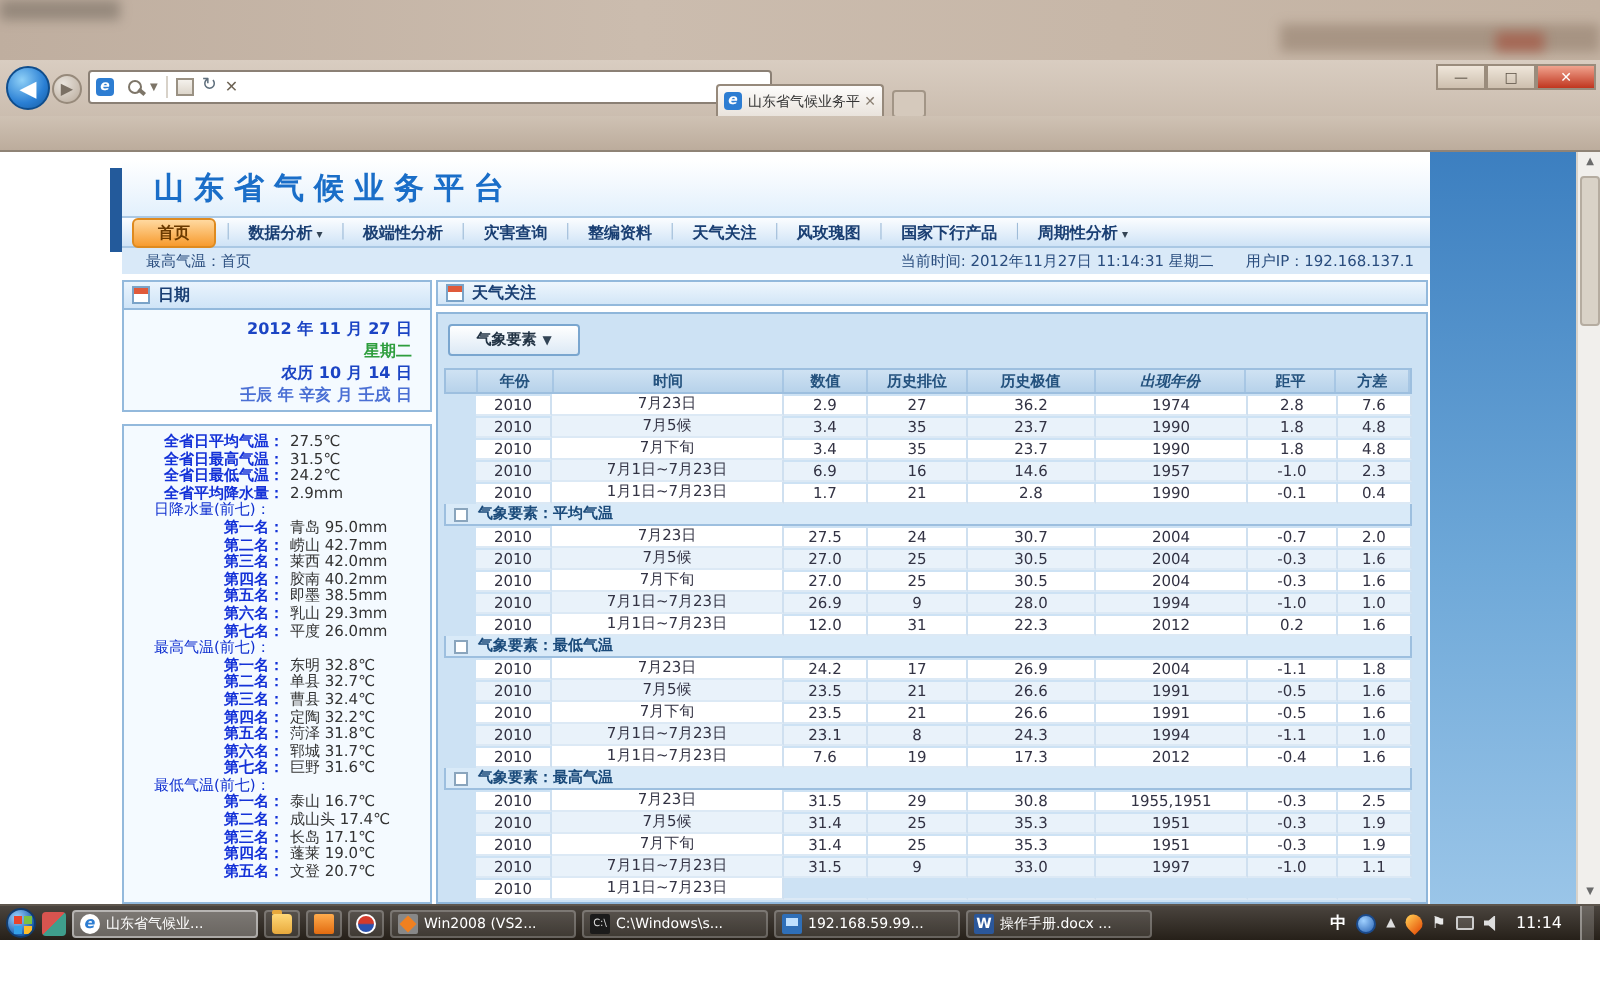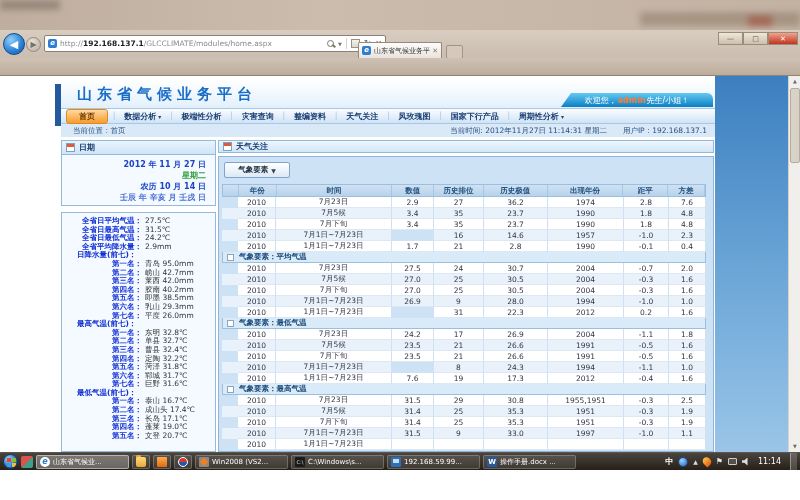--- a/index.html
+++ b/index.html
@@ -98,37 +98,37 @@
   .box1{width:155px;height:66px;}
   .cal-body{padding:4px 9px 0 4px;text-align:right;font-size:8px;font-weight:bold;line-height:11px;}
   .cal-l0,.cal-l2{color:#1b44c4;}
   .cal-l1{color:#2e9e3e;}
   .cal-l3{color:#4a6fd4;}
   .box2{width:155px;height:240px;margin-top:6px;overflow:hidden;}
   .y-body{padding-top:4px;}
   .srow{display:flex;align-items:baseline;height:8.6px;font-size:7.5px;line-height:8.6px;}
   .slabel{width:80px;text-align:right;color:#1432d8;font-weight:bold;flex:0 0 auto;}
   .sval{color:#333;margin-left:3px;white-space:nowrap;}
-  .sec-title{height:8.6px;font-size:7.5px;line-height:8.6px;padding-left:15px;color:#0f2fd0;font-weight:bold;}
+  .sec-title{height:8.6px;font-size:7.5px;line-height:8.6px;padding-left:15px;color:#0f2fd0;font-weight:normal;}
   
   .main{position:absolute;left:218px;top:64px;width:496px;}
   .panel-hdr{height:13px;background:linear-gradient(180deg,#eef6fd,#d3e6f7);border:1px solid #93b9dc;
     display:flex;align-items:center;gap:4px;padding-left:4px;font-size:8px;font-weight:bold;color:#1a3f73;box-sizing:border-box;}
   .panel-body{margin-top:3px;background:#cde2f4;border:1px solid #8fb6da;height:296px;box-sizing:border-box;padding:3px;overflow:hidden;}
   .filterbtn{width:64px;height:14px;margin:2px 0 6px 2px;background:linear-gradient(180deg,#ffffff,#dce9f5);
     border:1px solid #7aa6cf;border-radius:2px;display:flex;align-items:center;justify-content:center;gap:3px;
     font-size:7.5px;font-weight:bold;color:#234;}
   .wtable{width:484px;}
   .t-head{display:flex;height:13px;background:linear-gradient(180deg,#cfe2f3,#b7d2ea);border:1px solid #9dbfdf;box-sizing:border-box;}
   .t-head .cell{display:flex;align-items:center;justify-content:center;font-size:7.5px;font-weight:bold;color:#24527e;
     border-right:1px solid rgba(157,191,223,.7);box-sizing:border-box;}
   .t-group{display:flex;align-items:center;height:11px;background:#d9eaf8;border:1px solid #9dbfdf;border-top:none;box-sizing:border-box;}
   .t-chk{width:7px;height:7px;background:#fff;border:1px solid #8aa5bd;margin:0 5px 0 4px;box-sizing:border-box;flex:0 0 auto;}
   .t-gtitle{font-size:7.5px;font-weight:bold;color:#1a4a7a;}
-  .t-row{display:flex;height:11px;}
+  .t-row{display:flex;height:11px;align-items:flex-end;}
   .t-row .cell{display:flex;align-items:center;justify-content:center;font-size:7.5px;color:#334;
     border-right:1px solid #cfe0f0;border-bottom:1px solid #dce9f5;box-sizing:border-box;background:#fff;white-space:nowrap;overflow:hidden;}
   .t-row.alt .cell{background:#e9f2fa;}
   .t-row .spacer{background:transparent;border:none;}
   
   .taskbar{position:absolute;left:0;top:452px;width:800px;height:18px;
     background:linear-gradient(180deg,#4a443e,#262019);border-top:1px solid #5e564d;box-sizing:border-box;
     display:flex;align-items:center;padding:0 3px;gap:3px;}
   .orb{width:15px;height:15px;border-radius:50%;background:radial-gradient(circle at 35% 30%,#9fd4ff,#1c5fae 70%,#0c3a70);
     position:relative;overflow:hidden;flex:0 0 auto;border:1px solid #123c6e;box-sizing:border-box;}
@@ -173,21 +173,20 @@
     <div class="smudge" style="left:748px;top:16px;width:24px;height:10px;background:#a33c28;"></div>
   </div>
 
   <div class="browser">
     <div class="chrome">
       <div class="navbtn back">◀</div>
       <div class="navbtn fwd">▶</div>
 
       <div class="urlbar">
         <span class="page-ico">e</span>
-        <span class="urltext"><span class="u-dim">http://</span><span class="u-host">192.168.137.1</span><span class="u-dim">/GLCCLIMATE/modules/home.aspx</span></span>
         <span class="ubtns">
           <span class="mag"></span>
           <span class="caret">▼</span>
           <span class="usep"></span>
           <span class="compat"></span>
           <span class="refresh">↻</span>
           <span class="stopx">✕</span>
         </span>
       </div>
 
@@ -231,25 +230,20 @@
       <div class="right-blue"></div>
       <div class="scrollbar">
         <div class="sb-arrow">▲</div>
         <div class="sb-thumb"></div>
         <div class="sb-arrow sb-down">▼</div>
       </div>
       <div class="blue-block"></div>
 
       <div class="site-header">
         <div class="site-title">山东省气候业务平台</div>
-        <div class="welcome">
-            <span>欢迎您，</span>
-            <b>admin</b>
-            <span> 先生/小姐！</span>
-          </div>
       </div>
 
       <div class="menubar" id="menu-bar">
           <span class="menu-item active">首页</span>
           <span class="menu-sep">│</span>
           <span class="menu-item">数据分析<span class="m-arrow"> ▾</span></span>
           <span class="menu-sep">│</span>
           <span class="menu-item">极端性分析</span>
           <span class="menu-sep">│</span>
           <span class="menu-item">灾害查询</span>
@@ -259,21 +253,21 @@
           <span class="menu-item">天气关注</span>
           <span class="menu-sep">│</span>
           <span class="menu-item">风玫瑰图</span>
           <span class="menu-sep">│</span>
           <span class="menu-item">国家下行产品</span>
           <span class="menu-sep">│</span>
           <span class="menu-item">周期性分析<span class="m-arrow"> ▾</span></span>
         </div>
 
       <div class="breadcrumb">
-        <span class="bc-left">当前位置：首页</span>
+        <span class="bc-left">最高气温：首页</span>
         <span class="bc-right">
           <span>当前时间: 2012年11月27日 11:14:31 星期二</span>
           <span>用户IP：192.168.137.1</span>
         </span>
       </div>
 
       <div class="sidebar">
         <div class="box box1">
           <div class="box-hdr">
             <span class="hdr-ico"></span>
@@ -399,21 +393,21 @@
               <span class="m-arrow">▼</span>
           </div>
           <div class="wtable" id="w-table">
               <div class="t-head">
                 <span class="cell" style="width: 16px;"></span>
                 <span class="cell" style="width: 38px;">年份</span>
                 <span class="cell" style="width: 116px;">时间</span>
                 <span class="cell" style="width: 42px;">数值</span>
                 <span class="cell" style="width: 50px;">历史排位</span>
                 <span class="cell" style="width: 64px;">历史极值</span>
-                <span class="cell" style="width: 76px;">出现年份</span>
+                <span class="cell" style="width: 76px; font-style: italic;">出现年份</span>
                 <span class="cell" style="width: 45px;">距平</span>
                 <span class="cell" style="width: 37px;">方差</span>
               </div>
               <div class="t-row">
                 <span class="cell spacer" style="width: 16px;"></span>
                 <span class="cell" style="width: 38px;">2010</span>
                 <span class="cell" style="width: 116px;">7月23日</span>
                 <span class="cell" style="width: 42px;">2.9</span>
                 <span class="cell" style="width: 50px;">27</span>
                 <span class="cell" style="width: 64px;">36.2</span>

